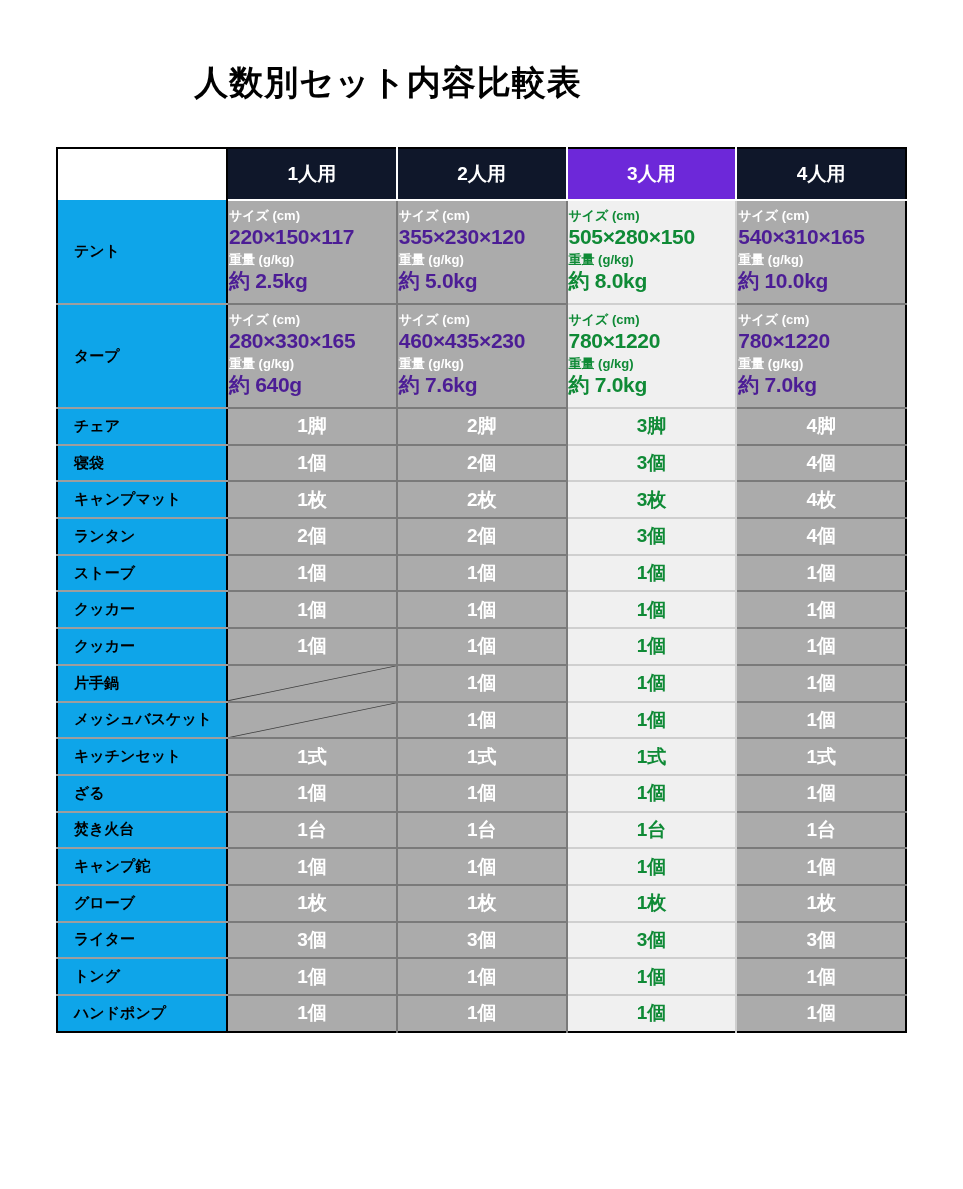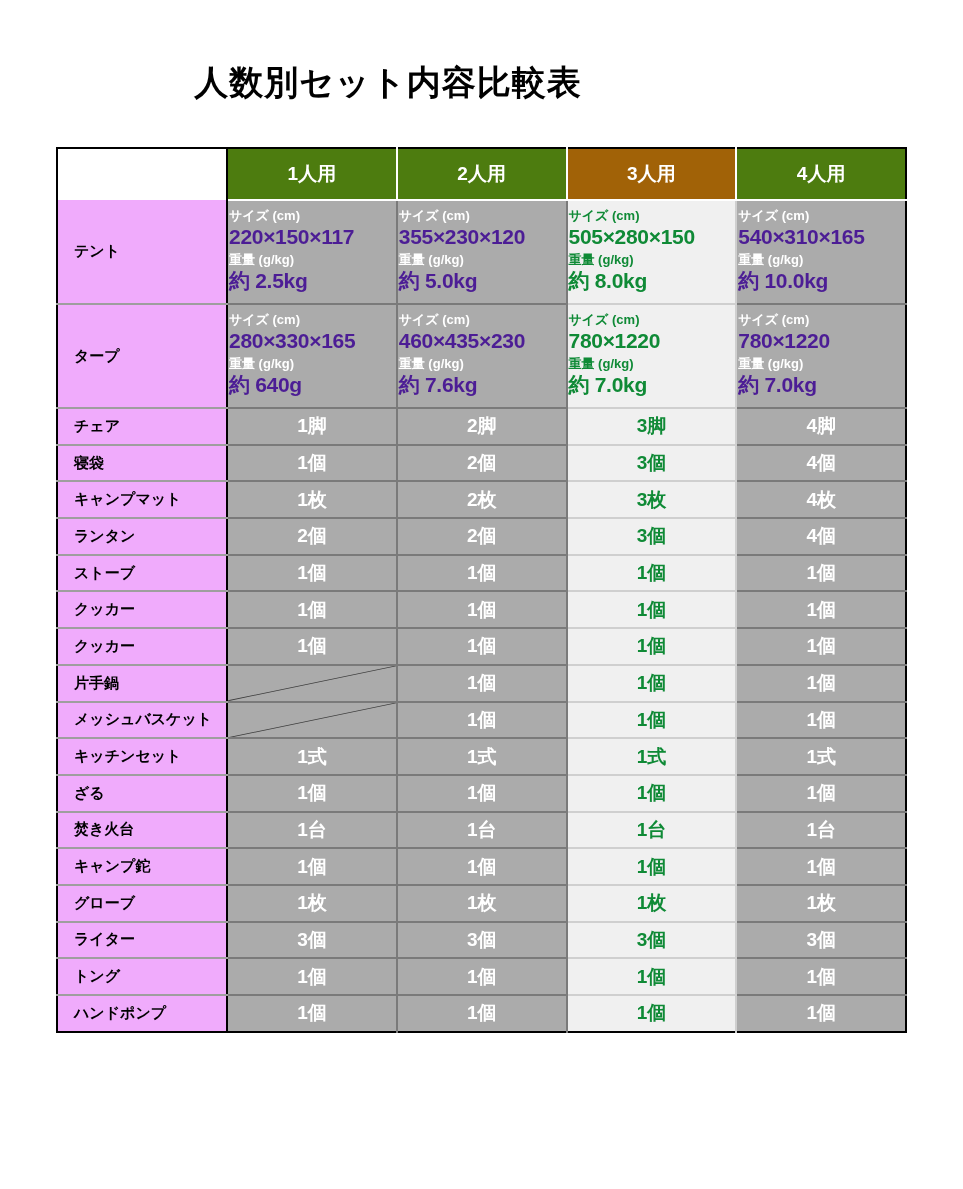--- a/index.html
+++ b/index.html
@@ -53,43 +53,43 @@
 
   
   tr.head-row th {
     height: 50px;
     padding: 0;
     text-align: center;
     vertical-align: middle;
     font-size: 19px;
     font-weight: bold;
     color: #ffffff;
-    background: #4d7c0f;
+    background: #0f172a;
     border-right: 2px solid #ffffff;
     border-bottom: 2px solid #ffffff;
   }
   tr.head-row th.corner {
     background: #ffffff;
     border-right: 2px solid #000000;
     border-bottom: none;
   }
   tr.head-row th.hl {
-    background: #a16207;
+    background: #6d28d9;
   }
   tr.head-row th.last {
     border-right: none;
   }
 
   
   td.lbl {
     padding: 0 0 0 16px;
     font-size: 15px;
     font-weight: bold;
     color: #000000;
-    background: #f0abfc;
+    background: #0ea5e9;
     border-right: 2px solid #000000;
     border-bottom: 2px solid #9e9e9e;
     text-align: left;
     vertical-align: middle;
     white-space: nowrap;
   }
   tr:last-child td.lbl { border-bottom: none; }
 
   td.val {
     padding: 0;

